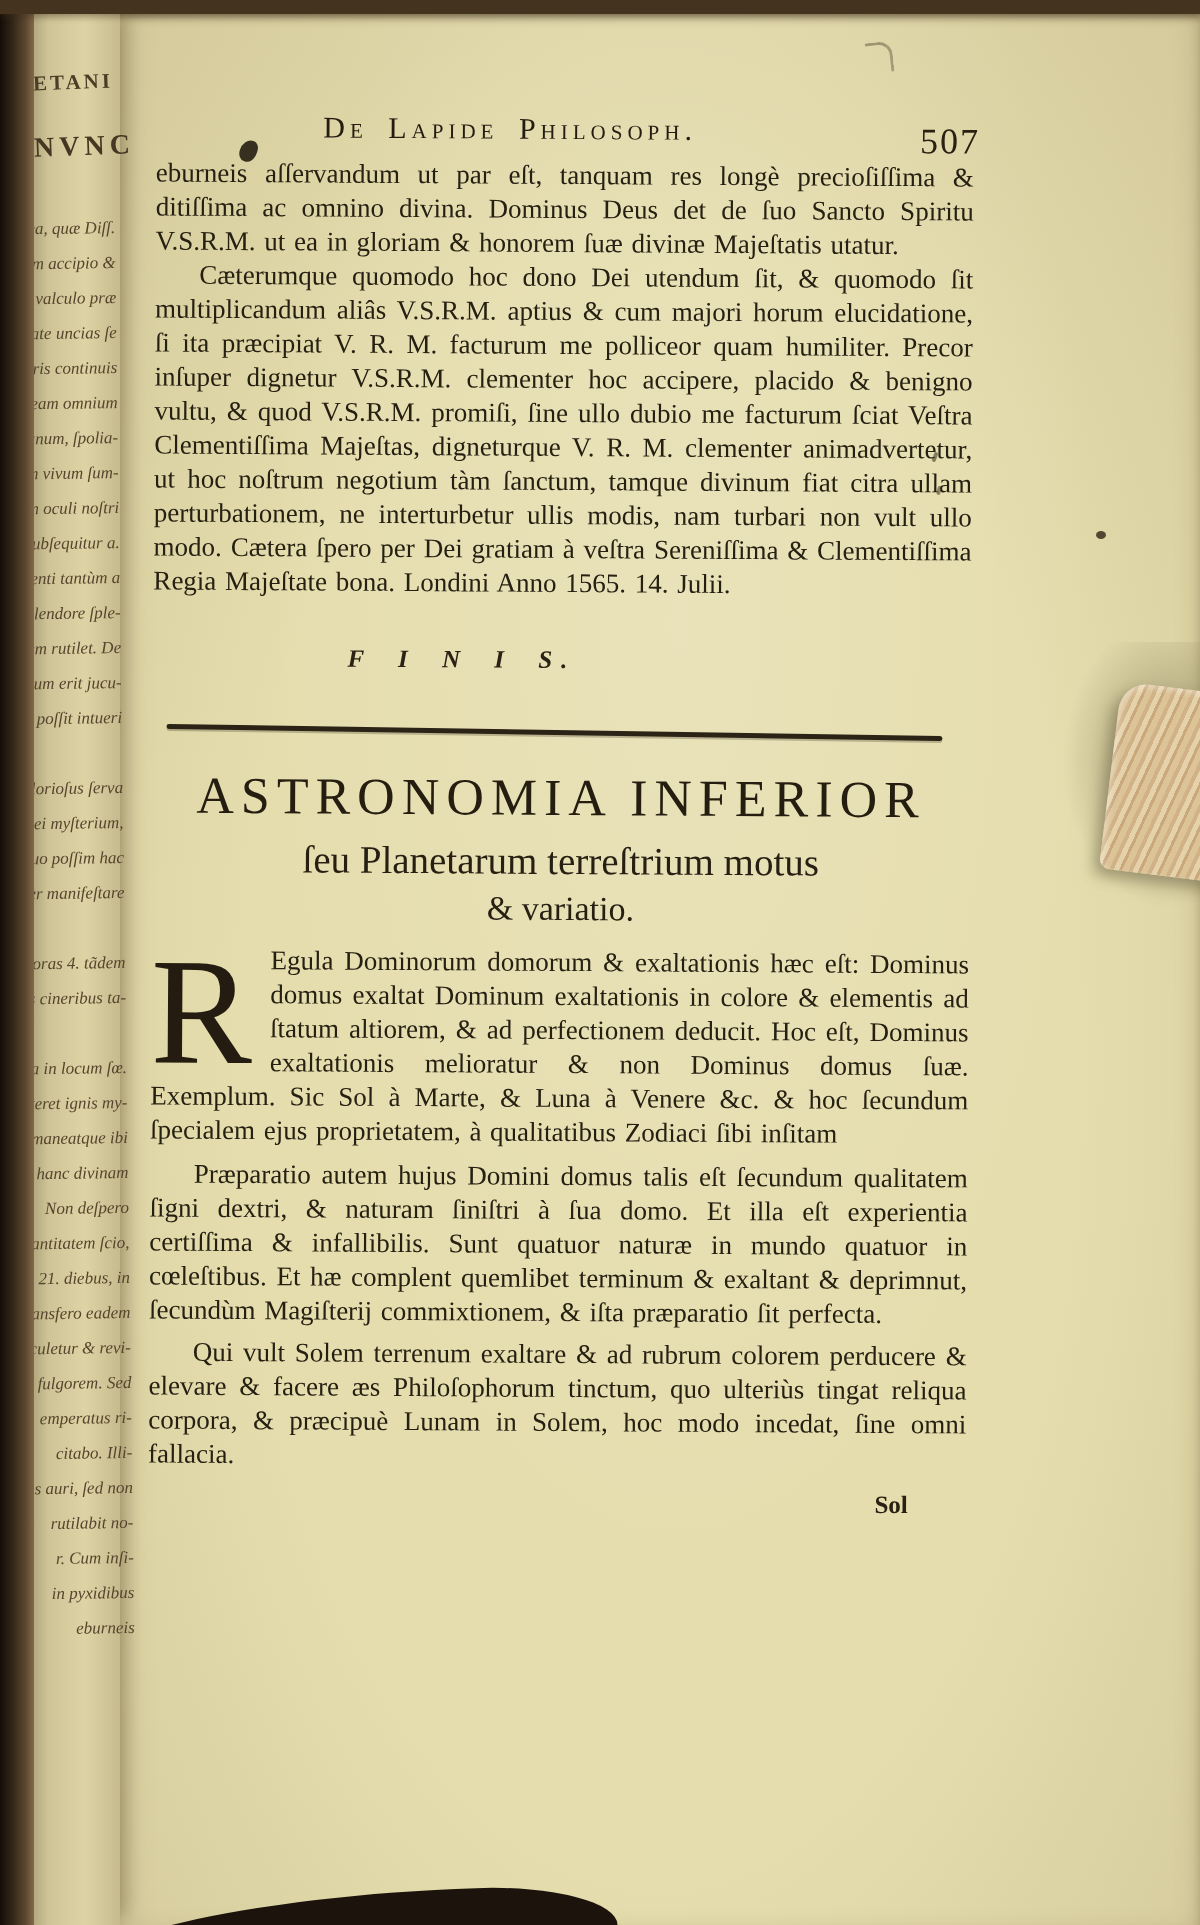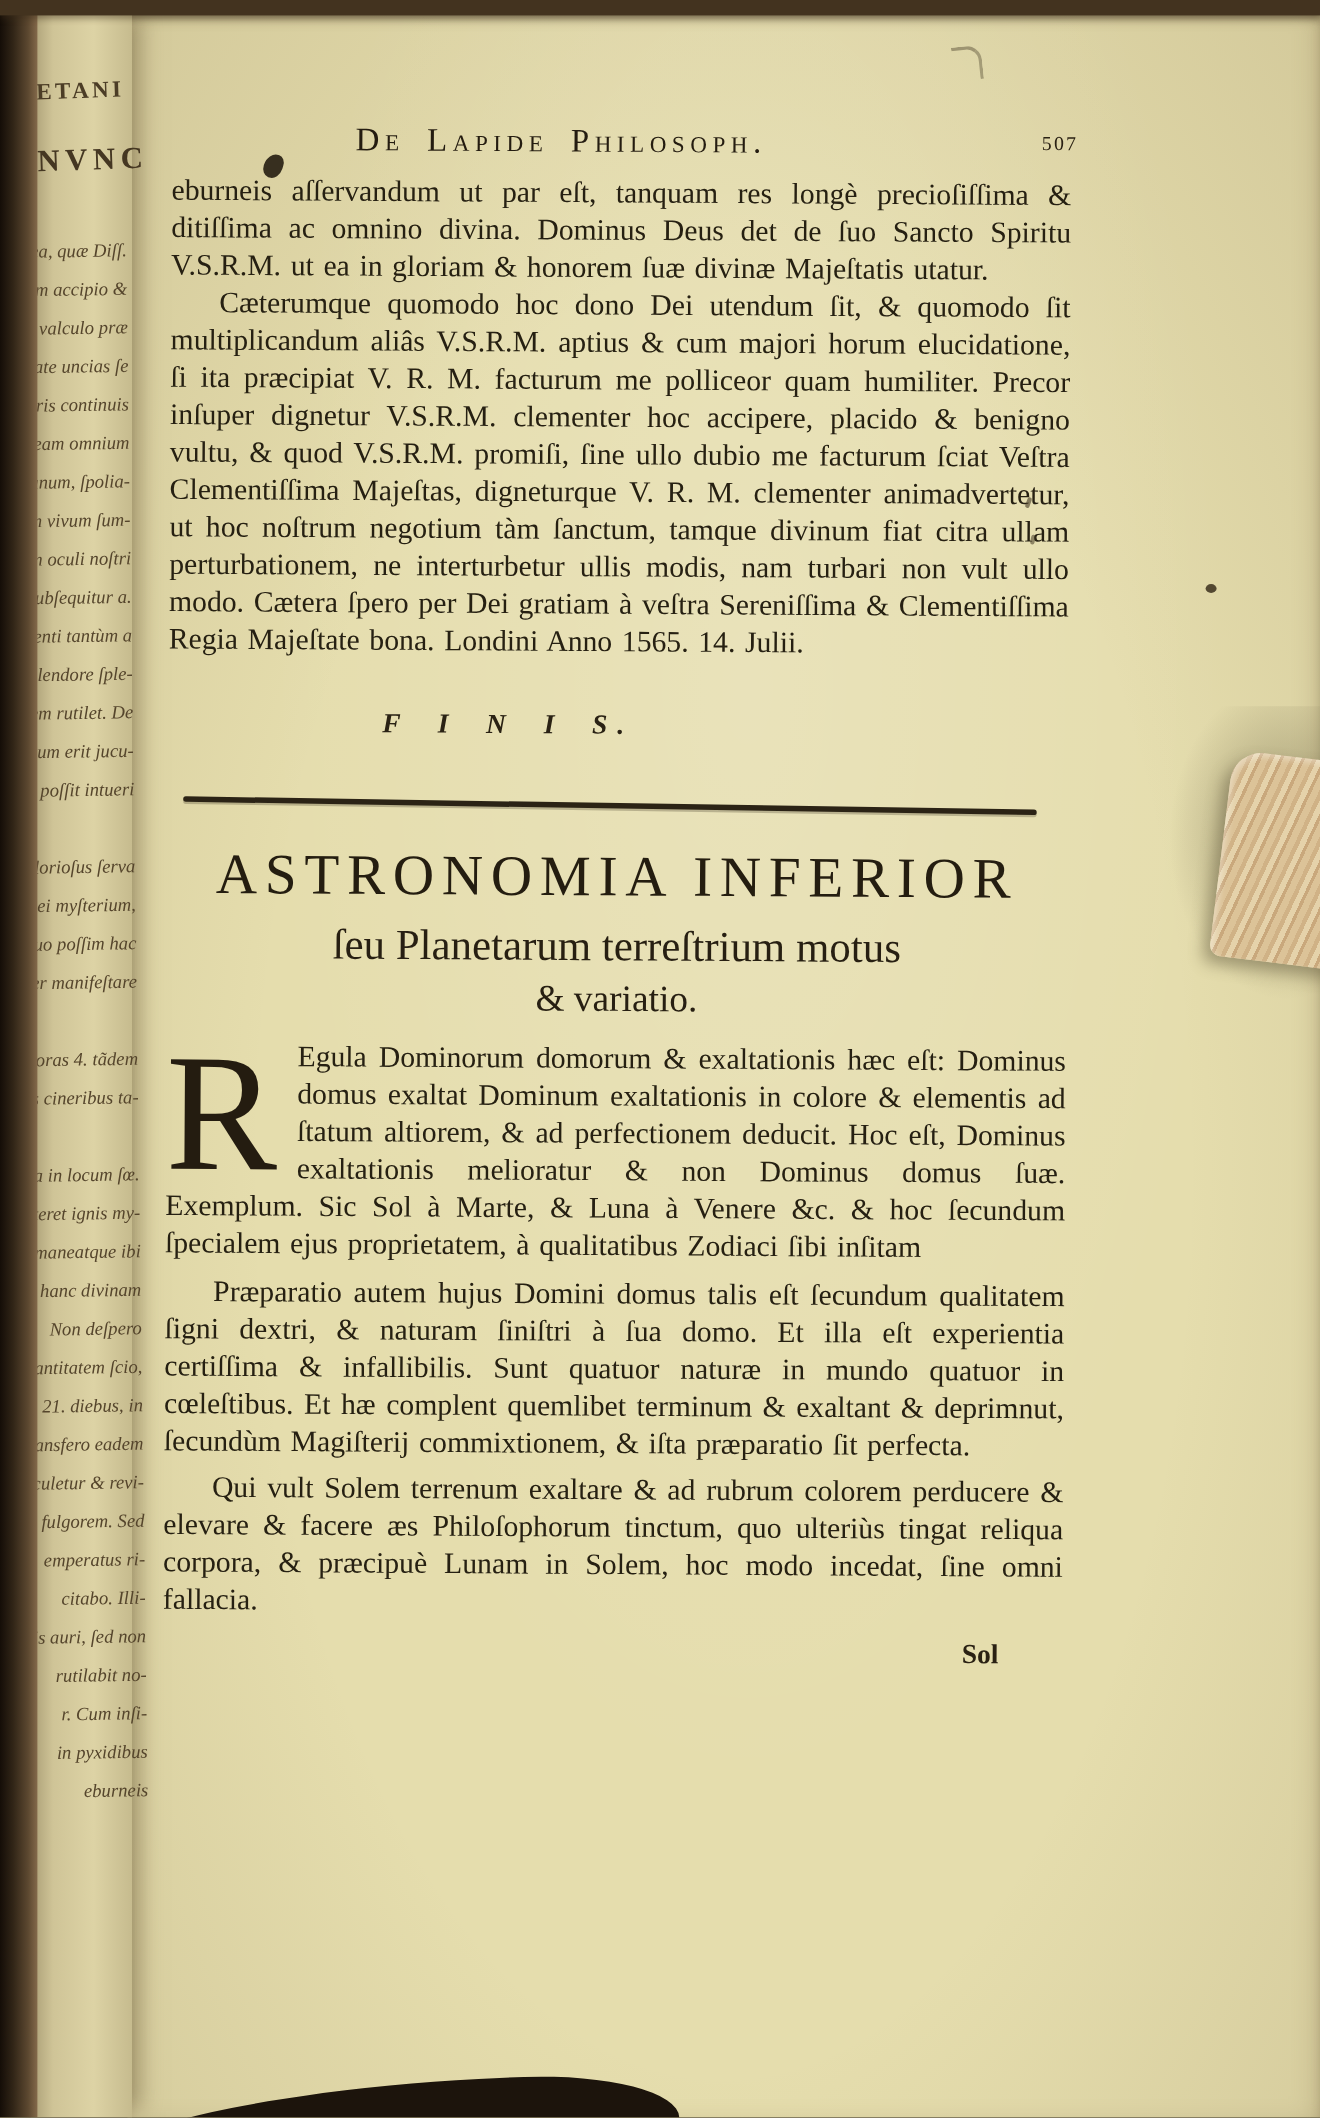--- a/index.html
+++ b/index.html
@@ -48,21 +48,21 @@
   }
   
   .text-block{
     position:absolute;left:36px;top:100px;width:818px;color:#271f13;
     transform:rotate(0.35deg);
   }
   .running-head{position:relative;text-align:center;padding-right:110px;height:38px;}
   .head-title{
     font-variant:small-caps;font-size:30px;letter-spacing:5px;word-spacing:8px;color:#241c10;
   }
-  .page-num{position:absolute;right:-6px;top:6px;font-size:18px;letter-spacing:2px;color:#2a2113;}
+  .page-num{position:absolute;right:-6px;top:6px;font-size:36px;letter-spacing:2px;color:#2a2113;}
   .body-par{
     font-size:27px;line-height:34px;text-align:justify;word-spacing:2px;
     margin:0;color:#262012;
   }
   .mt8{margin-top:8px;}　.mt2{margin-top:2px;}
   .indent{text-indent:44px;}
   .finis{
     margin-top:46px;text-align:center;transform:translateX(-100px);
     font-style:italic;font-weight:bold;font-size:25px;letter-spacing:9px;word-spacing:10px;
     color:#2a2214;

